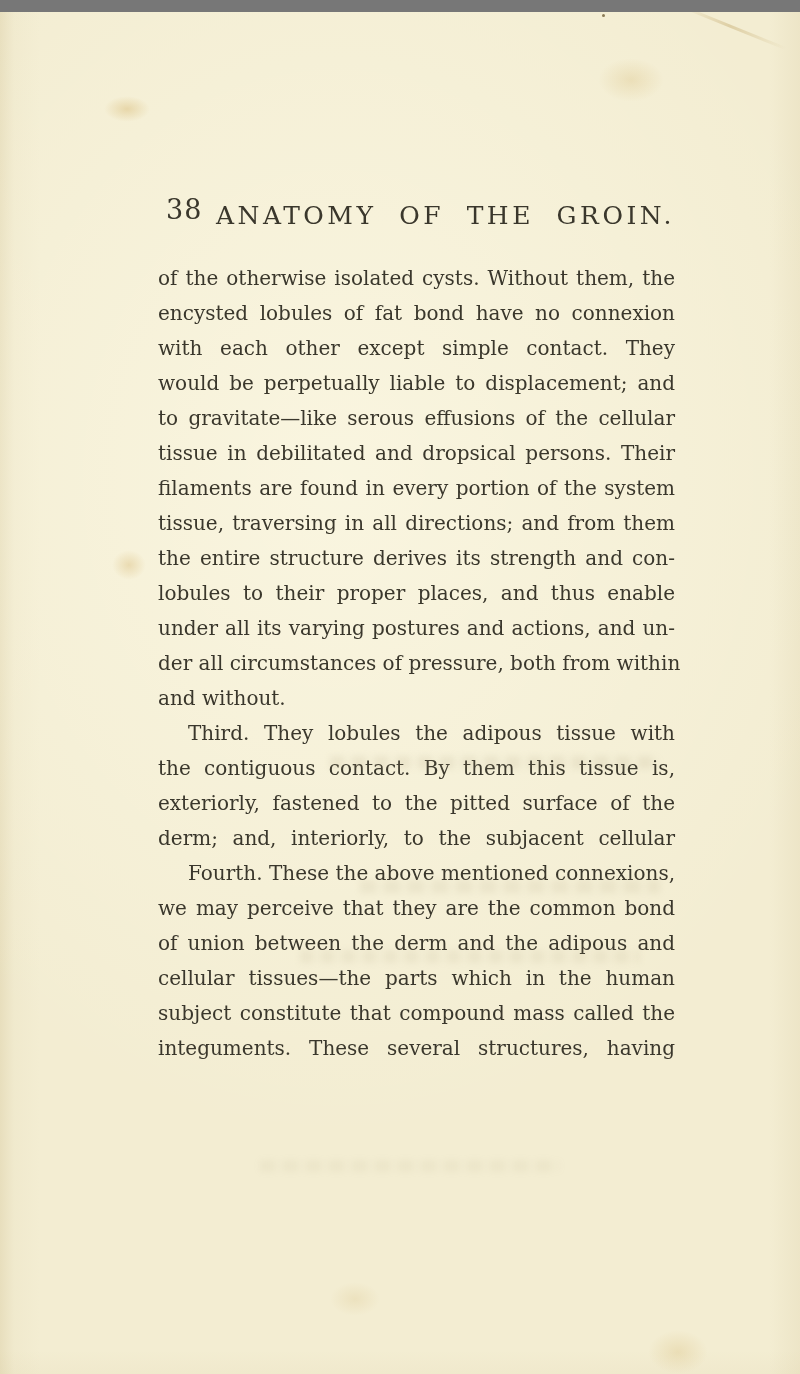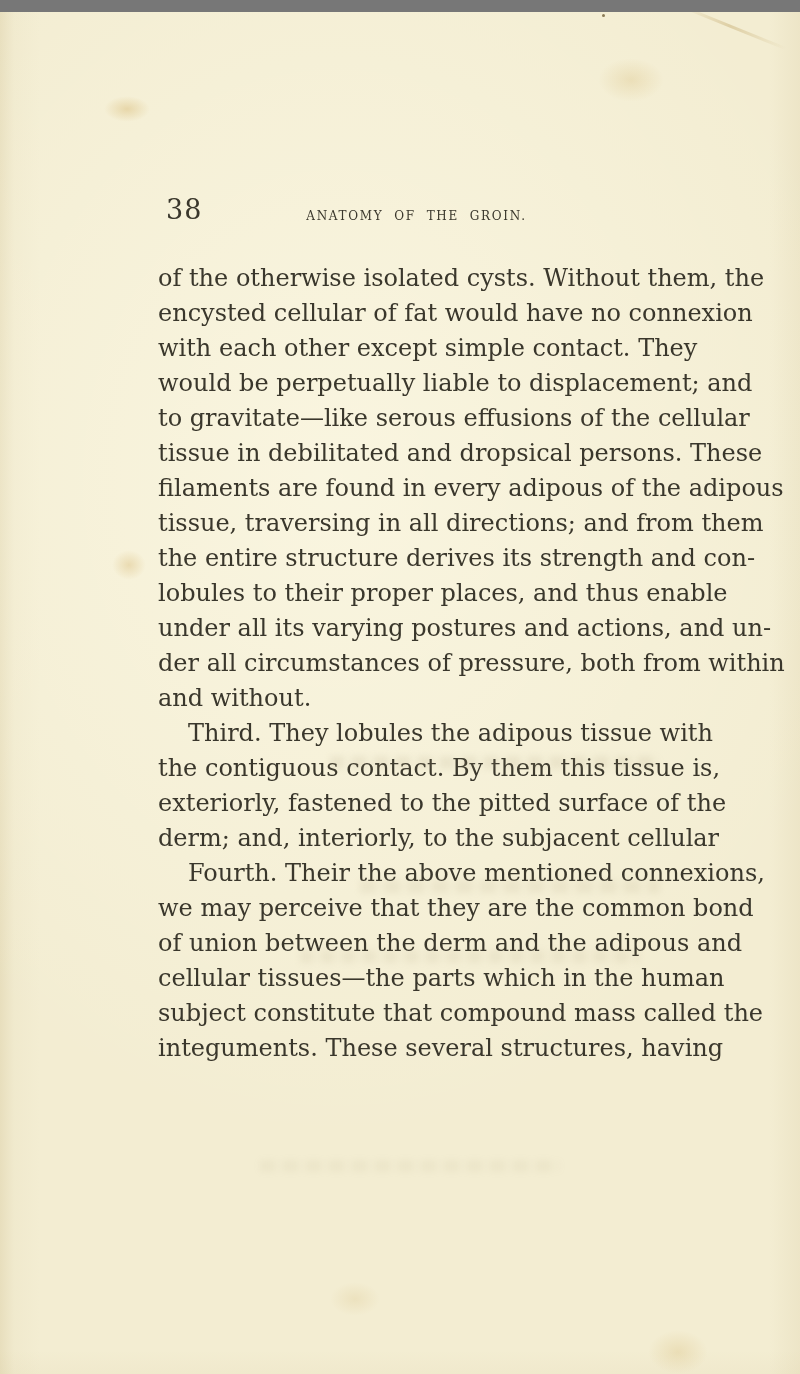--- a/index.html
+++ b/index.html
@@ -27,34 +27,34 @@
     top: 183px;
     font-size: 27px;
     line-height: 30px;
     letter-spacing: 1px;
   }
   .running-header {
     position: absolute;
     left: 158px;
     width: 517px;
     top: 192px;
-    text-align: center;
-    font-size: 12px;
+    text-align: right;
+    font-size: 25px;
     line-height: 24px;
     letter-spacing: 0.14em;
     word-spacing: 0.45em;
   }
 
   
   .text-block {
     position: absolute;
     left: 158px;
     top: 249px;
     width: 517px;
-    font-size: 24px;
+    font-size: 20px;
   }
   .line {
     height: 35px;
     line-height: 35px;
     text-align: justify;
     text-align-last: justify;
     box-sizing: border-box;
     white-space: nowrap; 
   }
   .line.indent { padding-left: 30px; }
@@ -95,37 +95,37 @@
 <body>
 
 <div class="page">
 
   <span class="folio">38</span>
 
   <div class="running-header">ANATOMY OF THE GROIN.</div>
 
   <div class="text-block" id="text-block">
       <div class="line">of the otherwise isolated cysts. Without them, the</div>
-      <div class="line">encysted cellular of fat would have no connexion</div>
+      <div class="line">encysted lobules of fat bond have no connexion</div>
       <div class="line">with each other except simple contact. They</div>
       <div class="line">would be perpetually liable to displacement; and</div>
       <div class="line">to gravitate—like serous effusions of the cellular</div>
-      <div class="line">tissue in debilitated and dropsical persons. These</div>
-      <div class="line">filaments are found in every adipous of the adipous</div>
+      <div class="line">tissue in debilitated and dropsical persons. Their</div>
+      <div class="line">filaments are found in every portion of the system</div>
       <div class="line">tissue, traversing in all directions; and from them</div>
       <div class="line">the entire structure derives its strength and con-</div>
       <div class="line">lobules to their proper places, and thus enable</div>
       <div class="line">under all its varying postures and actions, and un-</div>
       <div class="line">der all circumstances of pressure, both from within</div>
       <div class="line no-justify">and without.</div>
       <div class="line indent">Third. They lobules the adipous tissue with</div>
       <div class="line">the contiguous contact. By them this tissue is,</div>
       <div class="line">exteriorly, fastened to the pitted surface of the</div>
       <div class="line">derm; and, interiorly, to the subjacent cellular</div>
-      <div class="line indent">Fourth. Their the above mentioned connexions,</div>
+      <div class="line indent">Fourth. These the above mentioned connexions,</div>
       <div class="line">we may perceive that they are the common bond</div>
       <div class="line">of union between the derm and the adipous and</div>
       <div class="line">cellular tissues—the parts which in the human</div>
       <div class="line">subject constitute that compound mass called the</div>
       <div class="line">integuments. These several structures, having</div>
     </div>
 
   <div class="stain stain-a"></div>
   <div class="stain stain-b"></div>
   <div class="stain stain-c"></div>

